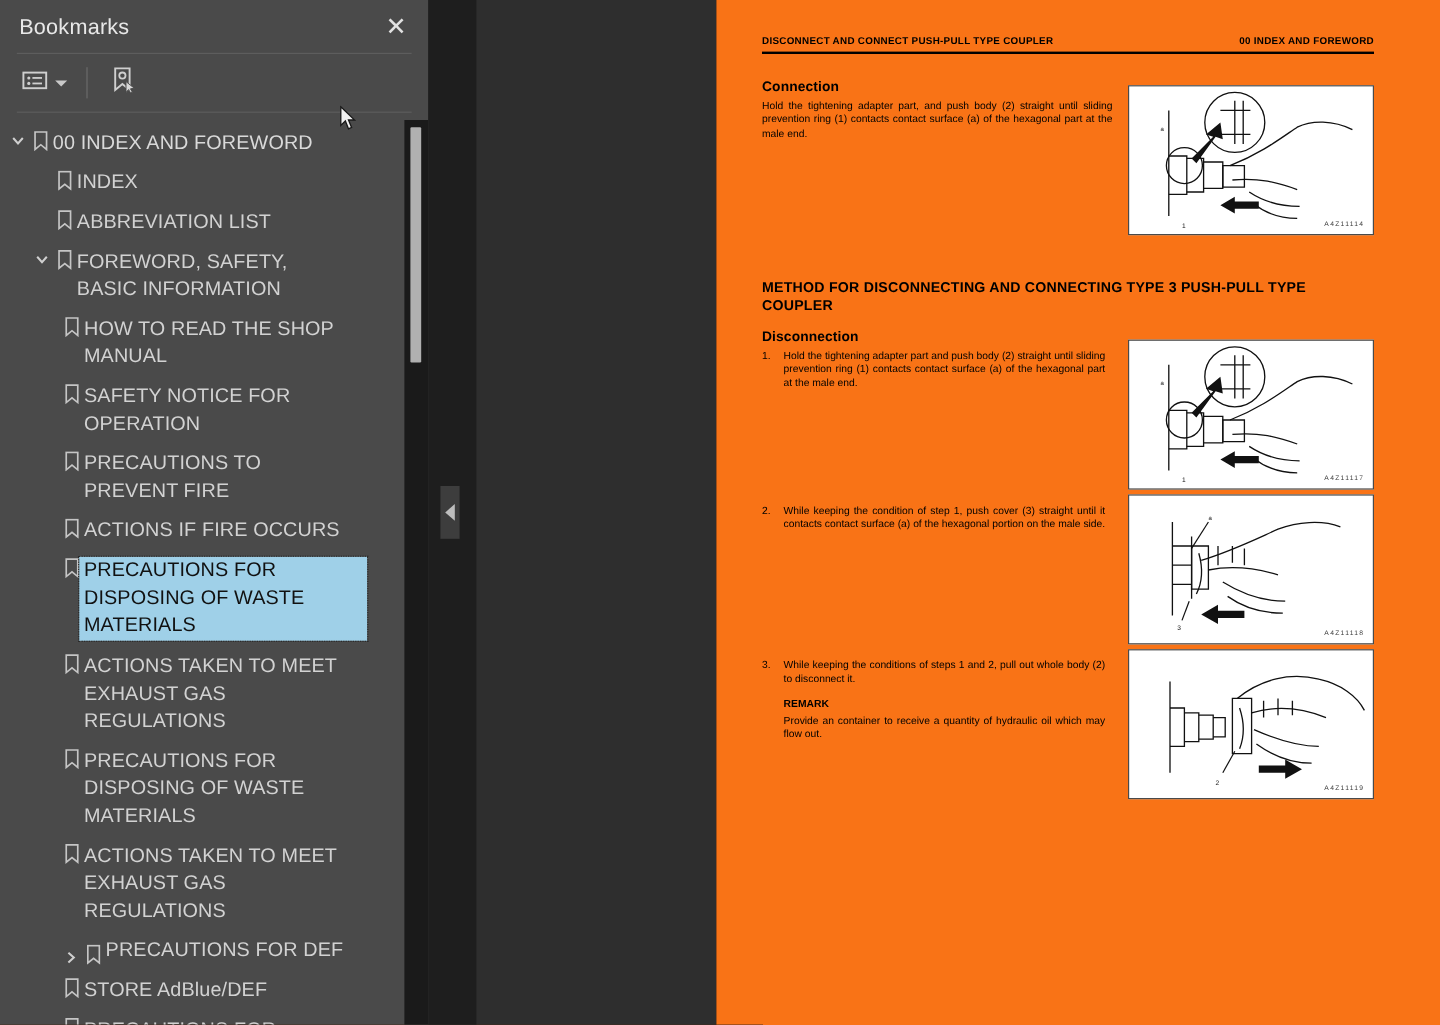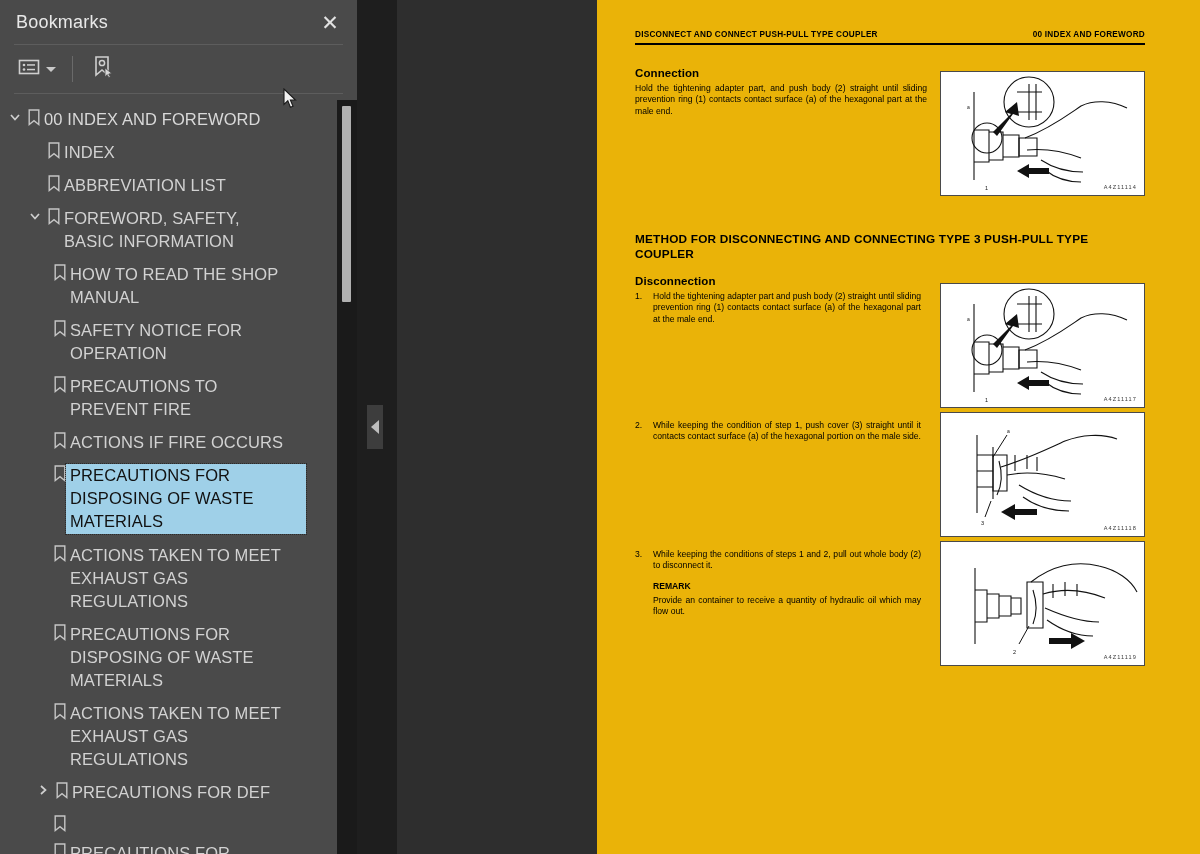--- a/index.html
+++ b/index.html
@@ -85,21 +85,21 @@
     background:#3d3d3d;display:flex;align-items:center;justify-content:center;cursor:pointer;
   }
   .collapse-arrow{
     width:0;height:0;border-top:7px solid transparent;border-bottom:7px solid transparent;
     border-right:8px solid #bdbdbd;
   }
 
   
   .page-wrap{flex:1;height:854px;background:#1e1e1e;position:relative;}
   .page{
-    position:absolute;left:0;top:0;width:603px;height:854px;background:#eab308;
+    position:absolute;left:0;top:0;width:603px;height:854px;background:#f97316;
   }
   .pg-inner{position:absolute;left:38px;top:30px;width:510px;}
   .doc-head{
     display:flex;justify-content:space-between;align-items:baseline;
     font-size:8.2px;font-weight:bold;color:#000;letter-spacing:.25px;
     padding-bottom:4px;
   }
   .doc-head-rule{height:2.2px;background:#000;margin-bottom:22px;}
   h3.sec{font-size:11.5px;font-weight:bold;margin:0 0 4px 0;color:#000;letter-spacing:.1px;}
   h2.bigsec{
@@ -300,41 +300,42 @@
       <div class="bm-row" style="padding-left:6px;">
         <span class="twisty"></span>
         <span class="bk-ico indent2b">
           <svg width="12" height="17" viewBox="0 0 12 17">
               <path d="M1.2 1 H10.8 V15.5 L6 11.6 L1.2 15.5 Z" fill="none" stroke="#c5c5c5" stroke-width="1.4"></path>
             </svg>
         </span>
         <span class="bm-label" style="width:215px;">ACTIONS TAKEN TO MEET EXHAUST GAS REGULATIONS</span>
       </div>
 
-      <div class="bm-row" style="padding-left:8px;">
+      <div class="bm-row" style="padding-left:24px;align-items:flex-end;">
         <span class="twisty indent2b">
           <svg width="12" height="12" viewBox="0 0 12 12">
               <path d="M4 2 L8.5 6 L4 10" fill="none" stroke="#cfcfcf" stroke-width="1.7"></path>
             </svg>
         </span>
         <span class="bk-ico">
           <svg width="12" height="17" viewBox="0 0 12 17">
               <path d="M1.2 1 H10.8 V15.5 L6 11.6 L1.2 15.5 Z" fill="none" stroke="#c5c5c5" stroke-width="1.4"></path>
             </svg>
         </span>
         <span class="bm-label" style="width:200px;">PRECAUTIONS FOR DEF</span>
       </div>
 
       <div class="bm-row" style="padding-left:6px;">
         <span class="twisty"></span>
         <span class="bk-ico indent2b">
           <svg width="12" height="17" viewBox="0 0 12 17">
               <path d="M1.2 1 H10.8 V15.5 L6 11.6 L1.2 15.5 Z" fill="none" stroke="#c5c5c5" stroke-width="1.4"></path>
             </svg>
         </span>
+        <span class="bm-label" style="width:215px;">STORE AdBlue/DEF</span>
       </div>
 
       <div class="bm-row" style="padding-left:6px;">
         <span class="twisty"></span>
         <span class="bk-ico indent2b">
           <svg width="12" height="17" viewBox="0 0 12 17">
               <path d="M1.2 1 H10.8 V15.5 L6 11.6 L1.2 15.5 Z" fill="none" stroke="#c5c5c5" stroke-width="1.4"></path>
             </svg>
         </span>
         <span class="bm-label" style="width:228px;">PRECAUTIONS FOR HANDLING HYDRAULIC EQUIPMENT</span>

